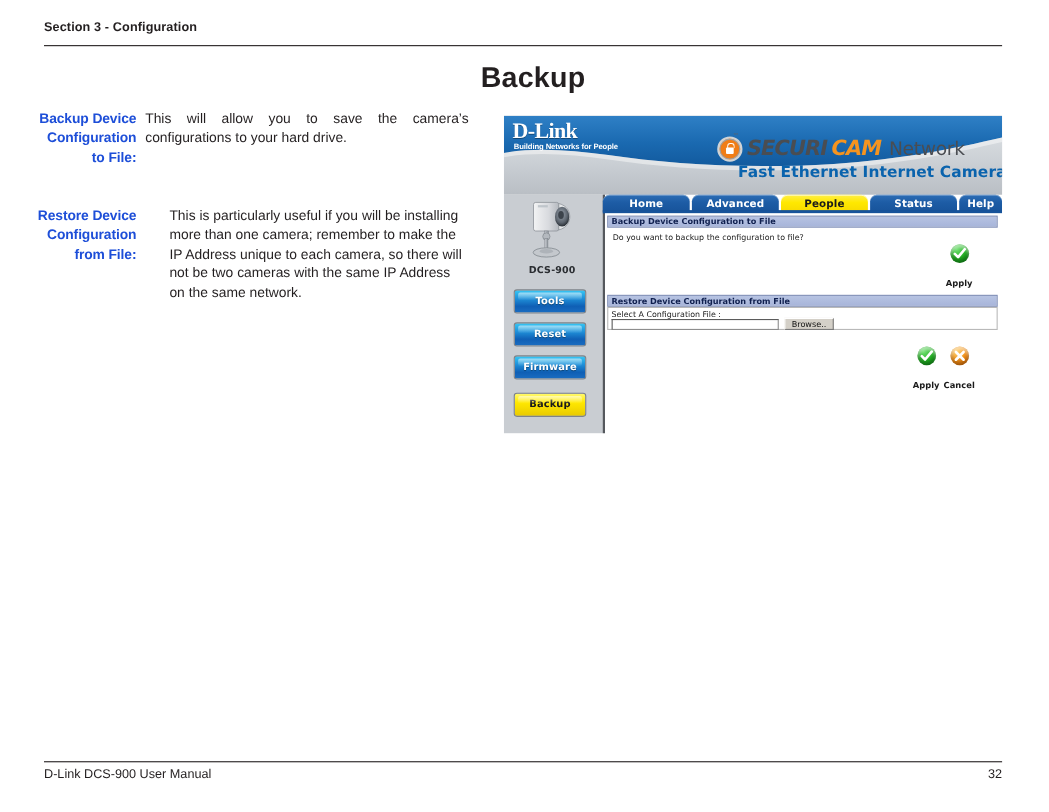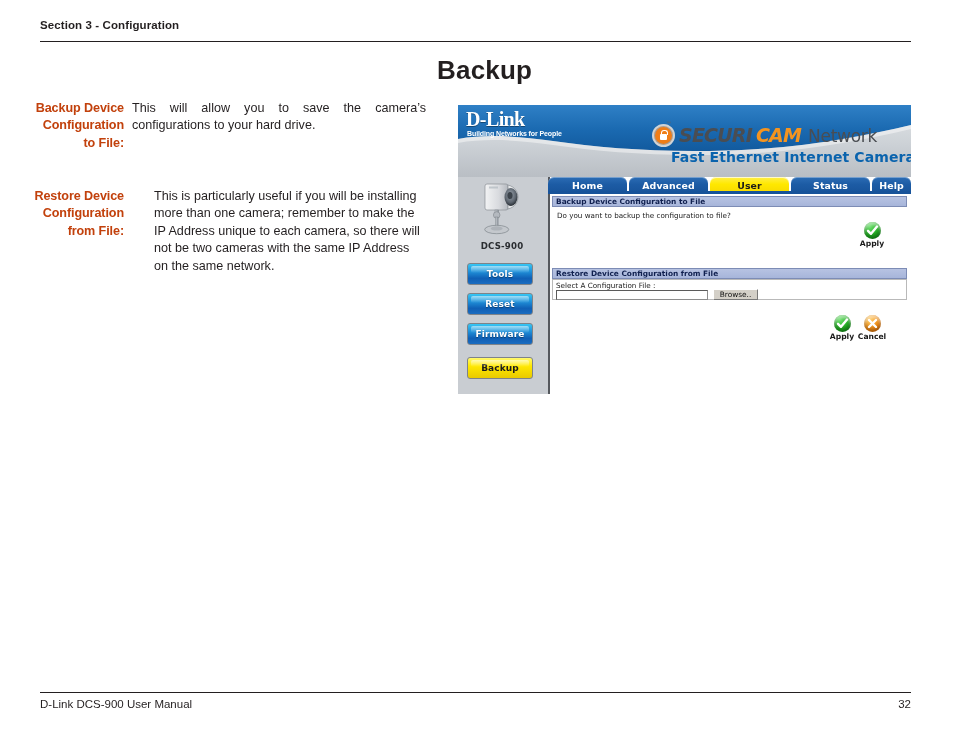--- a/index.html
+++ b/index.html
@@ -57,21 +57,21 @@
     display: flex;
     width: 396px;
   }
   .desc-block.block-1 { left: 30px; top: 100px; }
   .desc-block.block-2 { left: 30px; top: 188px; gap: 22px; }
 
   .desc-label {
     width: 94px;
     flex: 0 0 94px;
     text-align: right;
-    color: #c2410c;
+    color: #1d4ed8;
     font-family: "Liberation Sans Narrow", "Liberation Sans", sans-serif;
     font-weight: bold;
     font-size: 12.6px;
     line-height: 17.4px;
     padding-right: 0;
     letter-spacing: -.1px;
   }
   .desc-body {
     flex: 1 1 auto;
     padding-left: 8px;
@@ -357,21 +357,21 @@
     box-shadow: inset 0 -3px 4px rgba(0,0,0,.28), inset 0 3px 3px rgba(255,255,255,.55);
   }
   .icon-circle.green { background: radial-gradient(circle at 34% 28%, #6ce06c 0%, #1faa1f 55%, #0b7a15 100%); }
   .icon-circle.orange { background: radial-gradient(circle at 34% 28%, #ffd06a 0%, #f08a12 55%, #c35c06 100%); }
   .icon-circle svg { position: absolute; left: 0; top: 0; }
   .icon-text {
     font-family: "DejaVu Sans", sans-serif;
     font-weight: bold;
     font-size: 7.6px;
     color: #1a1a1a;
-    margin-top: 0;
+    margin-top: 14px;
     letter-spacing: 0;
   }
 
   
   .rule-bottom {
     position: absolute;
     left: 40px;
     top: 692px;
     width: 871px;
     height: 1px;
@@ -495,21 +495,21 @@
   </div>
 
   <div class="nav-strip">
     <div class="nav-tab" style="left:0px;width:79px">
       <span>Home</span>
     </div>
     <div class="nav-tab" style="left:81px;width:79px">
       <span>Advanced</span>
     </div>
     <div class="nav-tab selected" style="left:162px;width:79px">
-      <span>User</span>
+      <span>People</span>
     </div>
     <div class="nav-tab" style="left:243px;width:79px">
       <span>Status</span>
     </div>
     <div class="nav-tab" style="left:324px;width:39px">
       <span>Help</span>
     </div>
   </div>
   <div class="nav-underline"></div>
 

